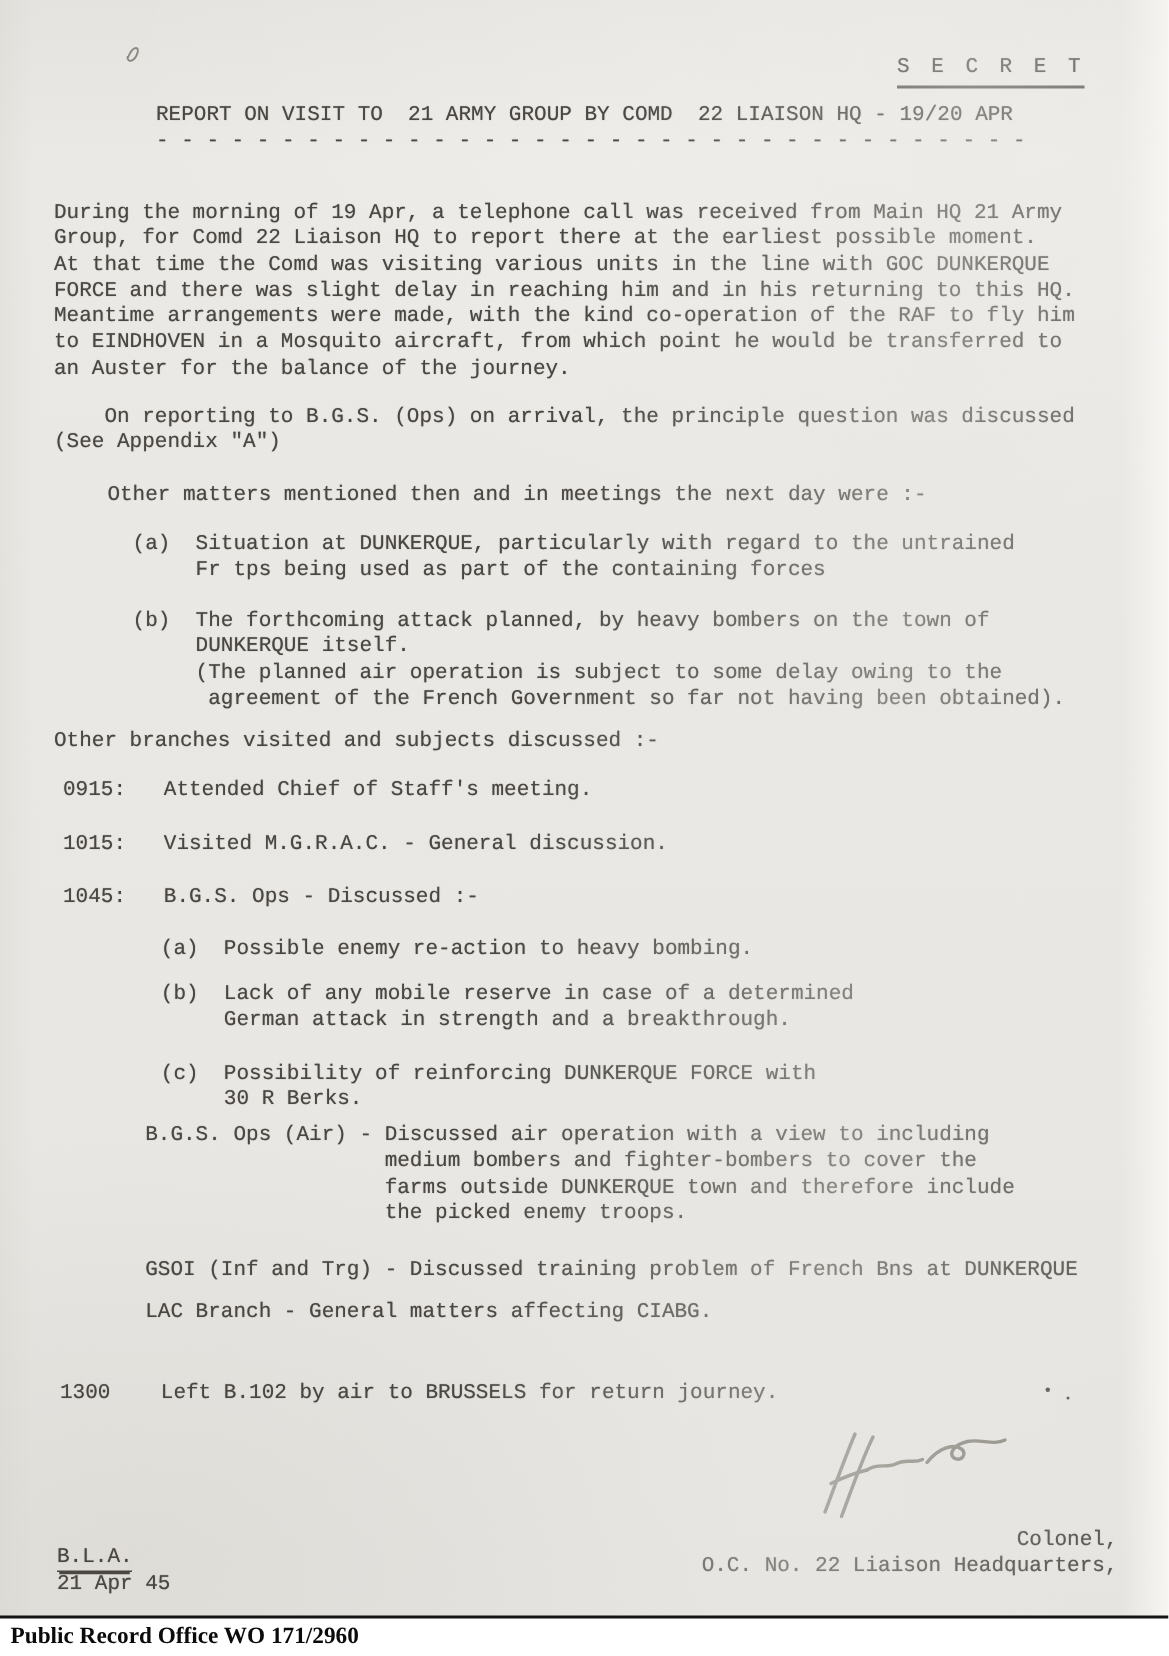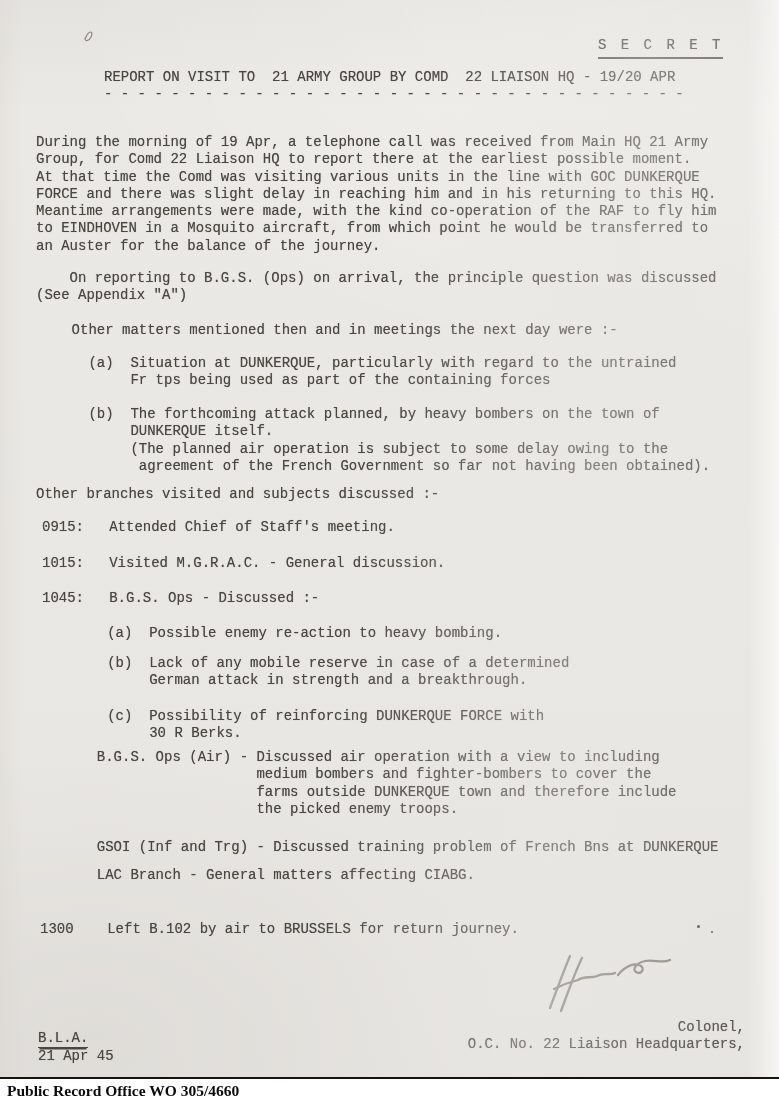--- a/index.html
+++ b/index.html
@@ -119,13 +119,13 @@
 </svg>
 
 <pre class="tw b-signoff"><div>Colonel,</div><div>O.C. No. 22 Liaison Headquarters,</div></pre>
 
 <pre class="tw b-bla"><span class="u2">B.L.A.</span></pre>
 <pre class="tw b-date">21 Apr 45</pre>
 
 <div class="fade"></div>
 
 <div class="rule"></div>
-<div class="archive">Public Record Office WO 305/4660</div>
+<div class="archive">Public Record Office WO 171/2960</div>
 
 </body></html>

